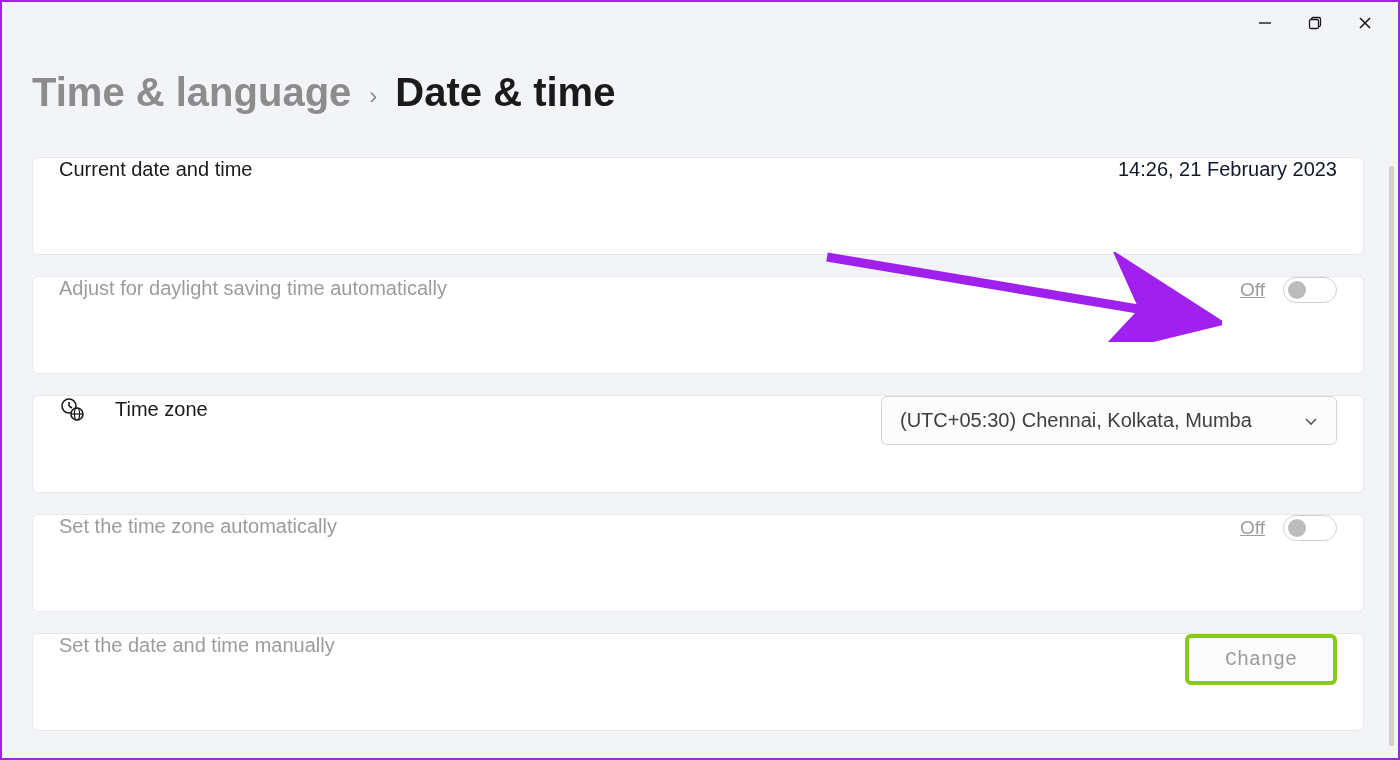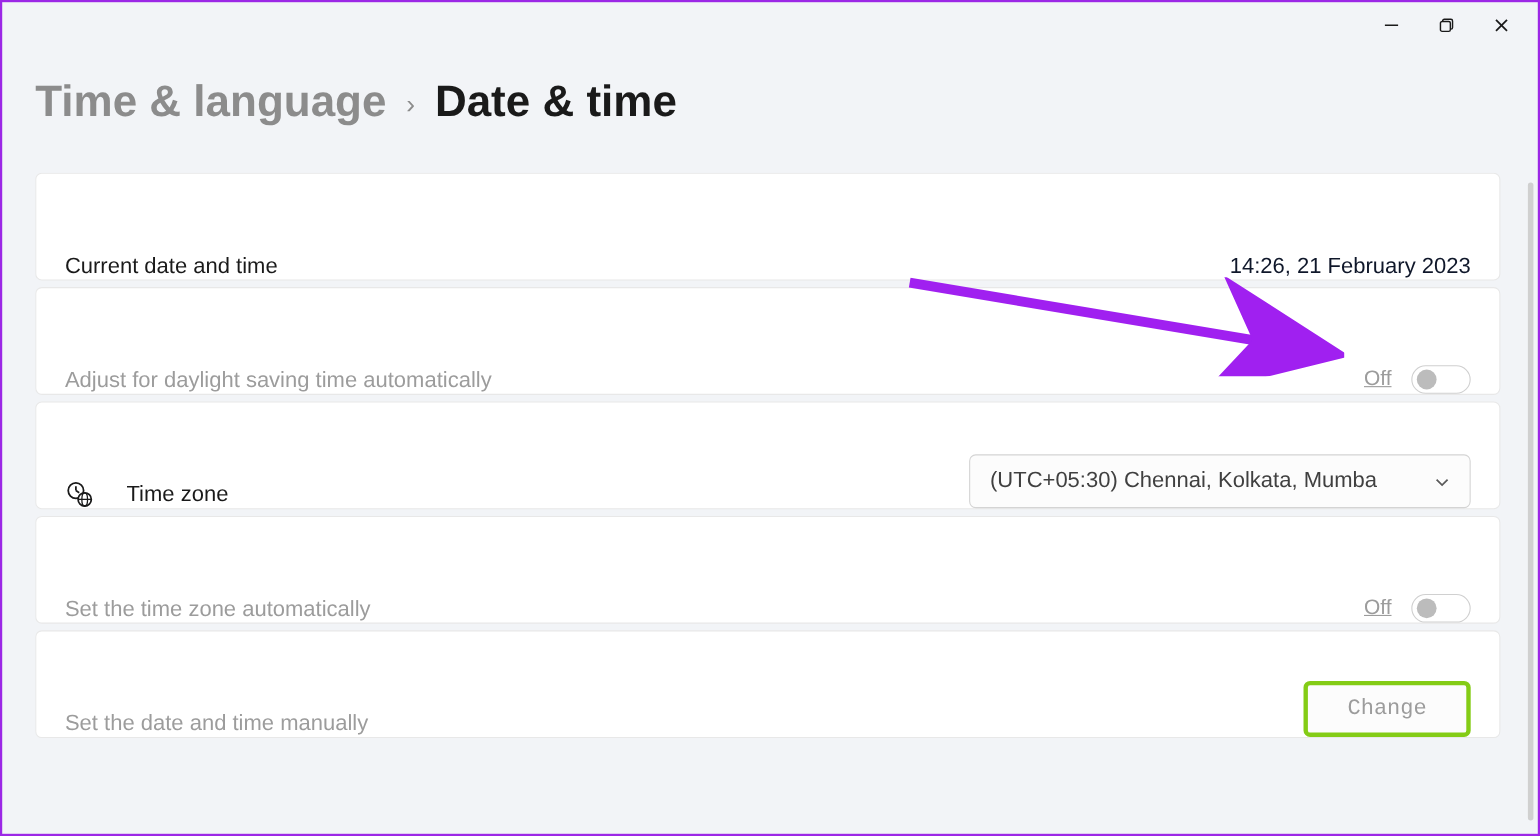--- a/index.html
+++ b/index.html
@@ -57,23 +57,23 @@
     .content {
       max-height: 600px;
       overflow-y: auto;
       padding-right: 4px;
     }
     .card {
       background: #ffffff;
       border: 1px solid #e8e8e8;
       border-radius: 6px;
       padding: 0 26px;
-      margin-bottom: 6px;
-      display: flex;
-      align-items: flex-end;
+      margin-bottom: 21px;
+      display: flex;
+      align-items: flex-start;
       justify-content: space-between;
       min-height: 98px;
     }
     .card-left {
       display: flex;
       align-items: center;
       gap: 30px;
     }
     .card-label {
       font-size: 20px;

